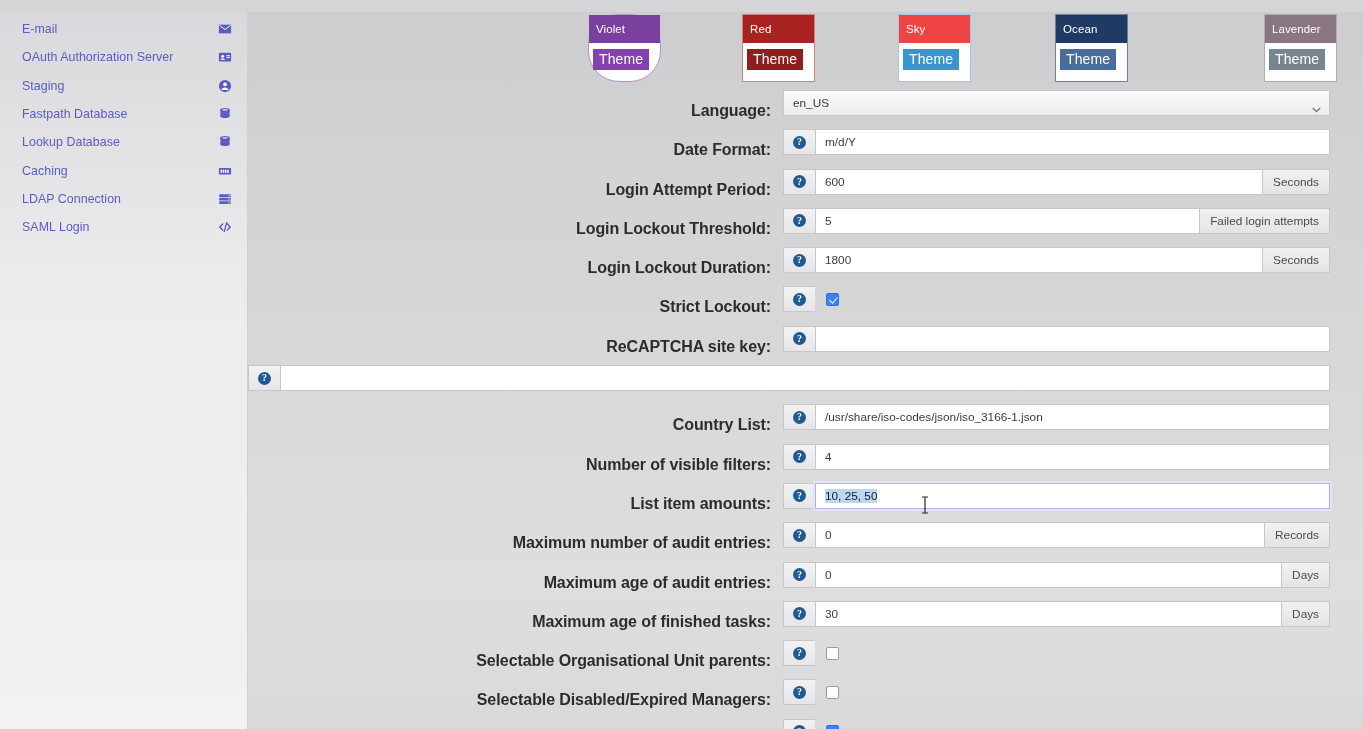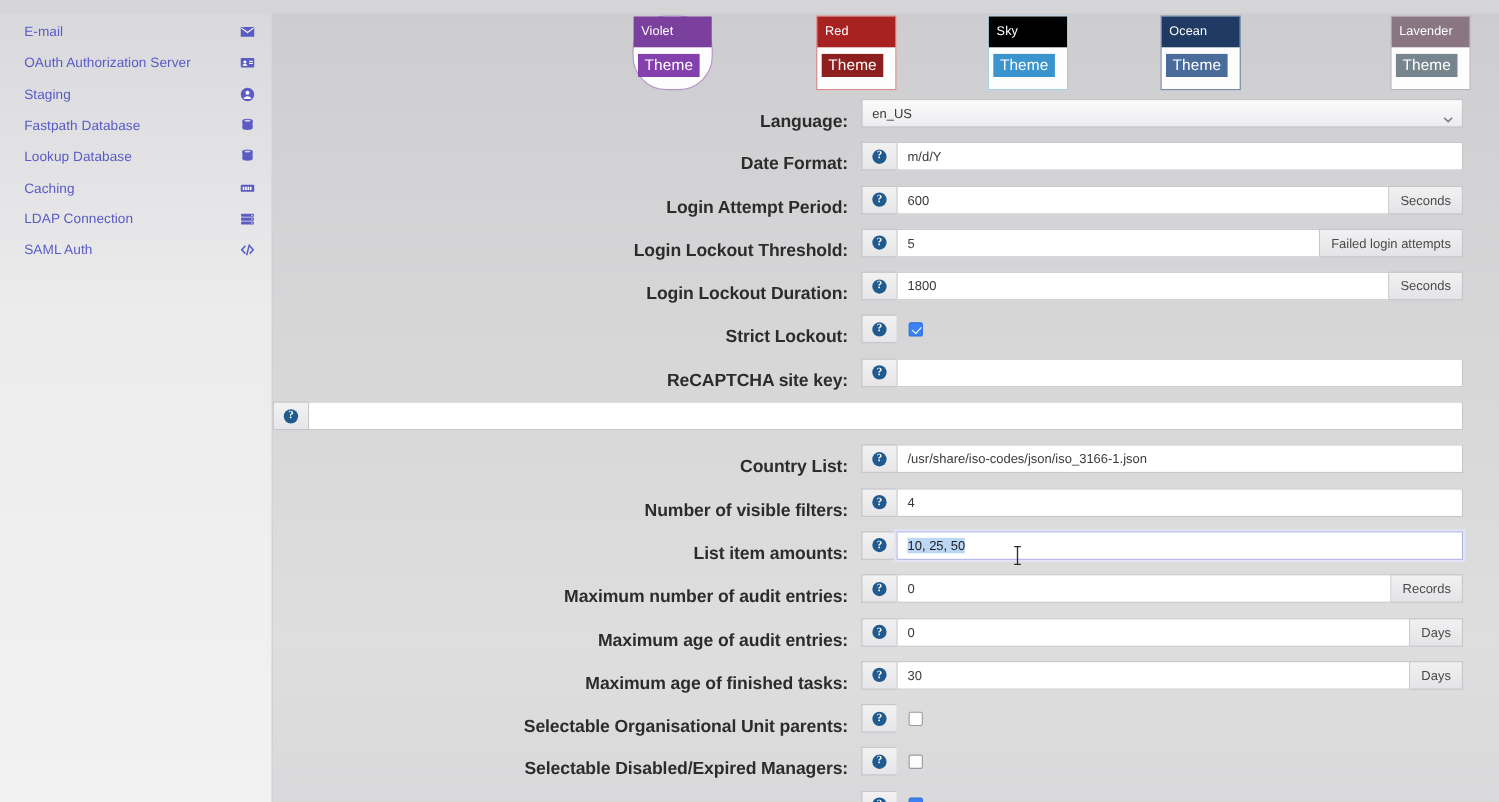--- a/index.html
+++ b/index.html
@@ -277,42 +277,42 @@
             <rect x="1.4" y="2.6" width="13.2" height="3.2" rx=".6"></rect>
             <rect x="1.4" y="6.6" width="13.2" height="3.2" rx=".6"></rect>
             <rect x="1.4" y="10.6" width="13.2" height="3.2" rx=".6"></rect>
             <circle cx="12.6" cy="4.2" r=".7" fill="#fff"></circle>
             <circle cx="12.6" cy="8.2" r=".7" fill="#fff"></circle>
             <circle cx="12.6" cy="12.2" r=".7" fill="#fff"></circle>
           </svg>
         </span>
       </div>
       <div class="nav-item">
-        <span class="nav-label">SAML Auth</span>
+        <span class="nav-label">SAML Login</span>
         <span class="nav-icon">
           <svg viewBox="0 0 16 16">
             <path d="M5.2 3.4 1 8l4.2 4.6 1.1-1.1L3.2 8l3.1-3.5zM10.8 3.4 9.7 4.5 12.8 8l-3.1 3.5 1.1 1.1L15 8z"></path>
             <path d="M9.3 2.3 6.3 13.6l1.5.4 3-11.3z"></path>
           </svg>
         </span>
       </div>
     </nav>
 
   <div id="main">
     <div id="themes">
-        <div class="theme-card" style="left: 327px; border-color: rgb(181, 143, 205); border-radius: 31px;">
+        <div class="theme-card" style="left: 340px; border-color: rgb(181, 143, 205); border-radius: 31px;">
           <div class="theme-head" style="background: rgb(123, 63, 157);">Violet</div>
           <div class="theme-body"><button class="theme-btn" style="background: rgb(132, 64, 173);">Theme</button></div>
         </div>
         <div class="theme-card" style="left: 494px; border-color: rgb(208, 128, 128);">
           <div class="theme-head" style="background: rgb(169, 34, 34);">Red</div>
           <div class="theme-body"><button class="theme-btn" style="background: rgb(142, 31, 31);">Theme</button></div>
         </div>
         <div class="theme-card" style="left: 650px; border-color: rgb(156, 201, 228);">
-          <div class="theme-head" style="background: #000000;">Sky</div>
+          <div class="theme-head" style="background: #ef4444;">Sky</div>
           <div class="theme-body"><button class="theme-btn" style="background: rgb(58, 149, 207);">Theme</button></div>
         </div>
         <div class="theme-card" style="left: 807px; border-color: rgb(107, 127, 159);">
           <div class="theme-head" style="background: rgb(31, 58, 99); text-align: center;">Ocean</div>
           <div class="theme-body"><button class="theme-btn" style="background: rgb(74, 108, 155);">Theme</button></div>
         </div>
         <div class="theme-card" style="left: 1016px; border-color: rgb(179, 169, 174);">
           <div class="theme-head" style="background: rgb(138, 117, 130);">Lavender</div>
           <div class="theme-body"><button class="theme-btn" style="background: rgb(119, 134, 142);">Theme</button></div>
         </div>

